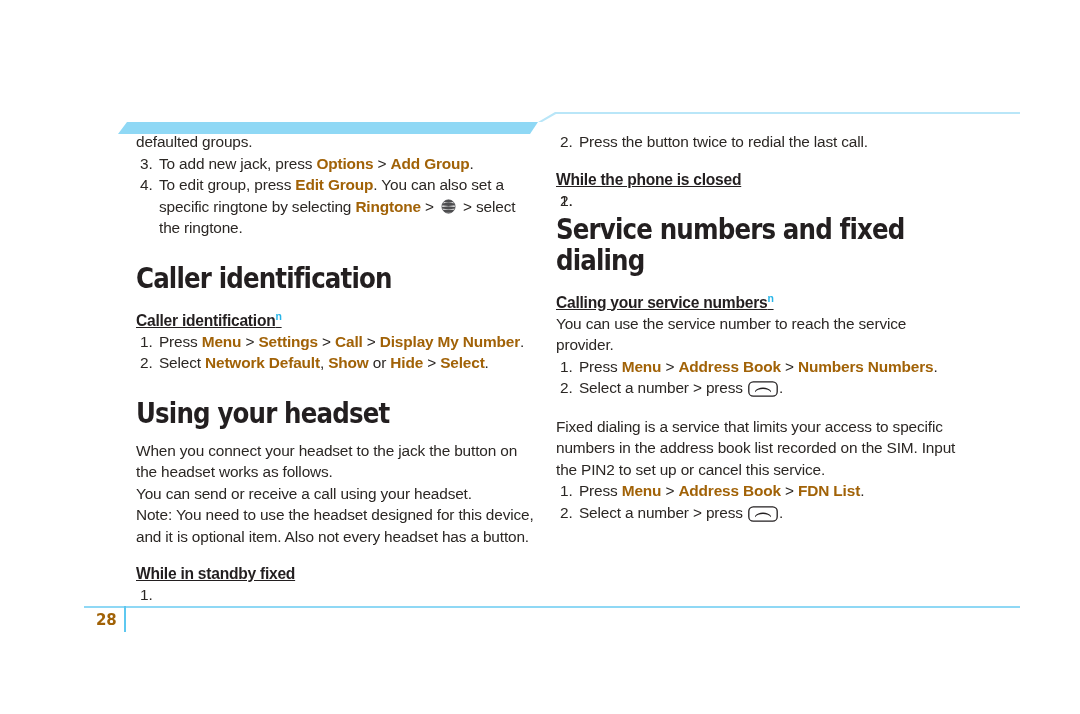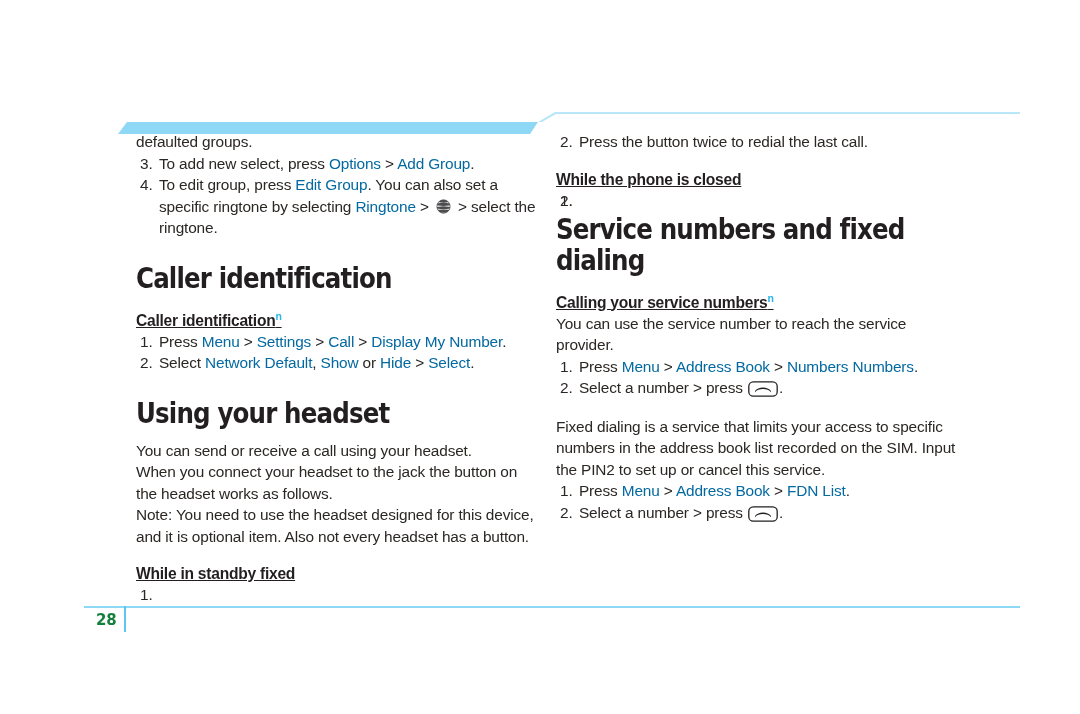--- a/index.html
+++ b/index.html
@@ -103,22 +103,22 @@
     top: 0;
     width: 16px;
     text-align: left;
   }
 
   p.para {
     margin: 0;
   }
 
   .link {
-    color: #0369a1;
-    font-weight: normal;
+    color: #a16207;
+    font-weight: bold;
     margin-top: 32px;
   }
   .sep { color: #2b2724; font-weight: normal; }
 
   .gap-s { height: 11px; }
   .gap-m { height: 17px; }
   .gap-l { height: 24px; }
 
   
   .att-globe {
@@ -155,21 +155,21 @@
     height: 26px;
     background: #5ec8f0;
   }
   .page-number {
     position: absolute;
     left: 96px;
     top: 611px;
     font-family: "DejaVu Sans", sans-serif;
     font-weight: bold;
     font-size: 15px;
-    color: #15803d;
+    color: #a16207;
     letter-spacing: -0.3px;
   }
 </style>
 </head>
 <body>
 
 <div class="page">
 
   <div class="top-rule">
     <svg width="902" height="24" viewBox="0 0 902 24" xmlns="http://www.w3.org/2000/svg">
@@ -177,21 +177,21 @@
       <polygon points="420,10 437,0 902,0 902,2 438,2 424,10" fill="#b9e6f8"></polygon>
     </svg>
   </div>
 
   <div class="col col-left">
 
     <p class="body-text para">defaulted groups.</p>
 
     <ol class="steps">
       <li>
-        <span class="num">3.</span><span>To add new select, press </span><span class="link">Options</span><span class="sep"> &gt; </span><span class="link">Add Group</span><span>.</span>
+        <span class="num">3.</span><span>To add new jack, press </span><span class="link">Options</span><span class="sep"> &gt; </span><span class="link">Add Group</span><span>.</span>
       </li>
       <li>
         <span class="num">4.</span><span>To edit group, press </span><span class="link">Edit Group</span><span>. You can also set a specific ringtone by selecting </span><span class="link">Ringtone</span><span class="sep"> &gt; </span><span class="att-globe"><svg viewBox="0 0 40 40" width="19" height="19" xmlns="http://www.w3.org/2000/svg">
               <defs>
                 <clipPath id="cg">
                   <circle cx="20" cy="20" r="14"></circle>
                 </clipPath>
               </defs>
               <circle cx="20" cy="20" r="14" fill="#ffffff"></circle>
               <g clip-path="url(#cg)">
@@ -222,22 +222,22 @@
         <span class="num">2.</span><span>Select </span><span class="link">Network Default</span><span class="sep">, </span><span class="link">Show</span><span class="sep"> or </span><span class="link">Hide</span><span class="sep"> &gt; </span><span class="link">Select</span><span>.</span>
       </li>
     </ol>
 
     <div class="gap-l"></div>
 
     <h1 class="chapter">Using your headset</h1>
 
     <div class="gap-s"></div>
 
+    <p class="body-text para">When you connect your headset to the jack the button on the headset works as follows.</p>
     <p class="body-text para">You can send or receive a call using your headset.</p>
-    <p class="body-text para">When you connect your headset to the jack the button on the headset works as follows.</p>
     <p class="body-text para">Note: You need to use the headset designed for this device, and it is optional item. Also not every headset has a button.</p>
 
     <div class="gap-m"></div>
 
     <h2 class="sub">While in standby fixed</h2>
 
     <ol class="steps">
       <li>
         <span class="num">1.</span>
       </li>

